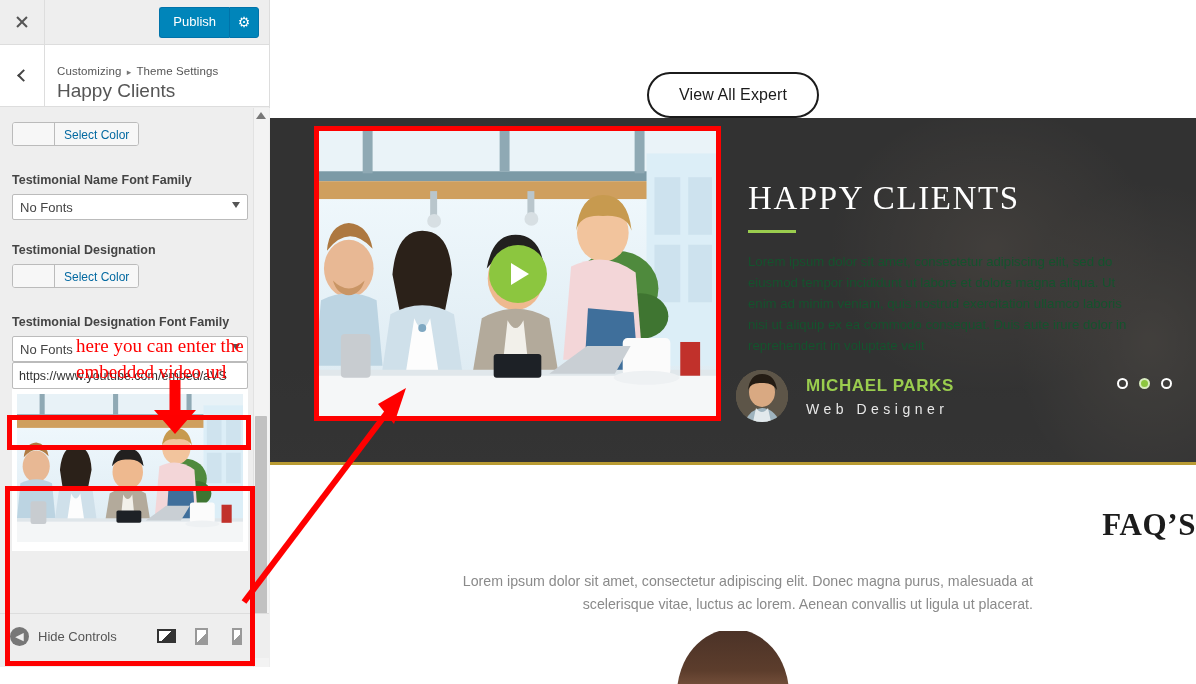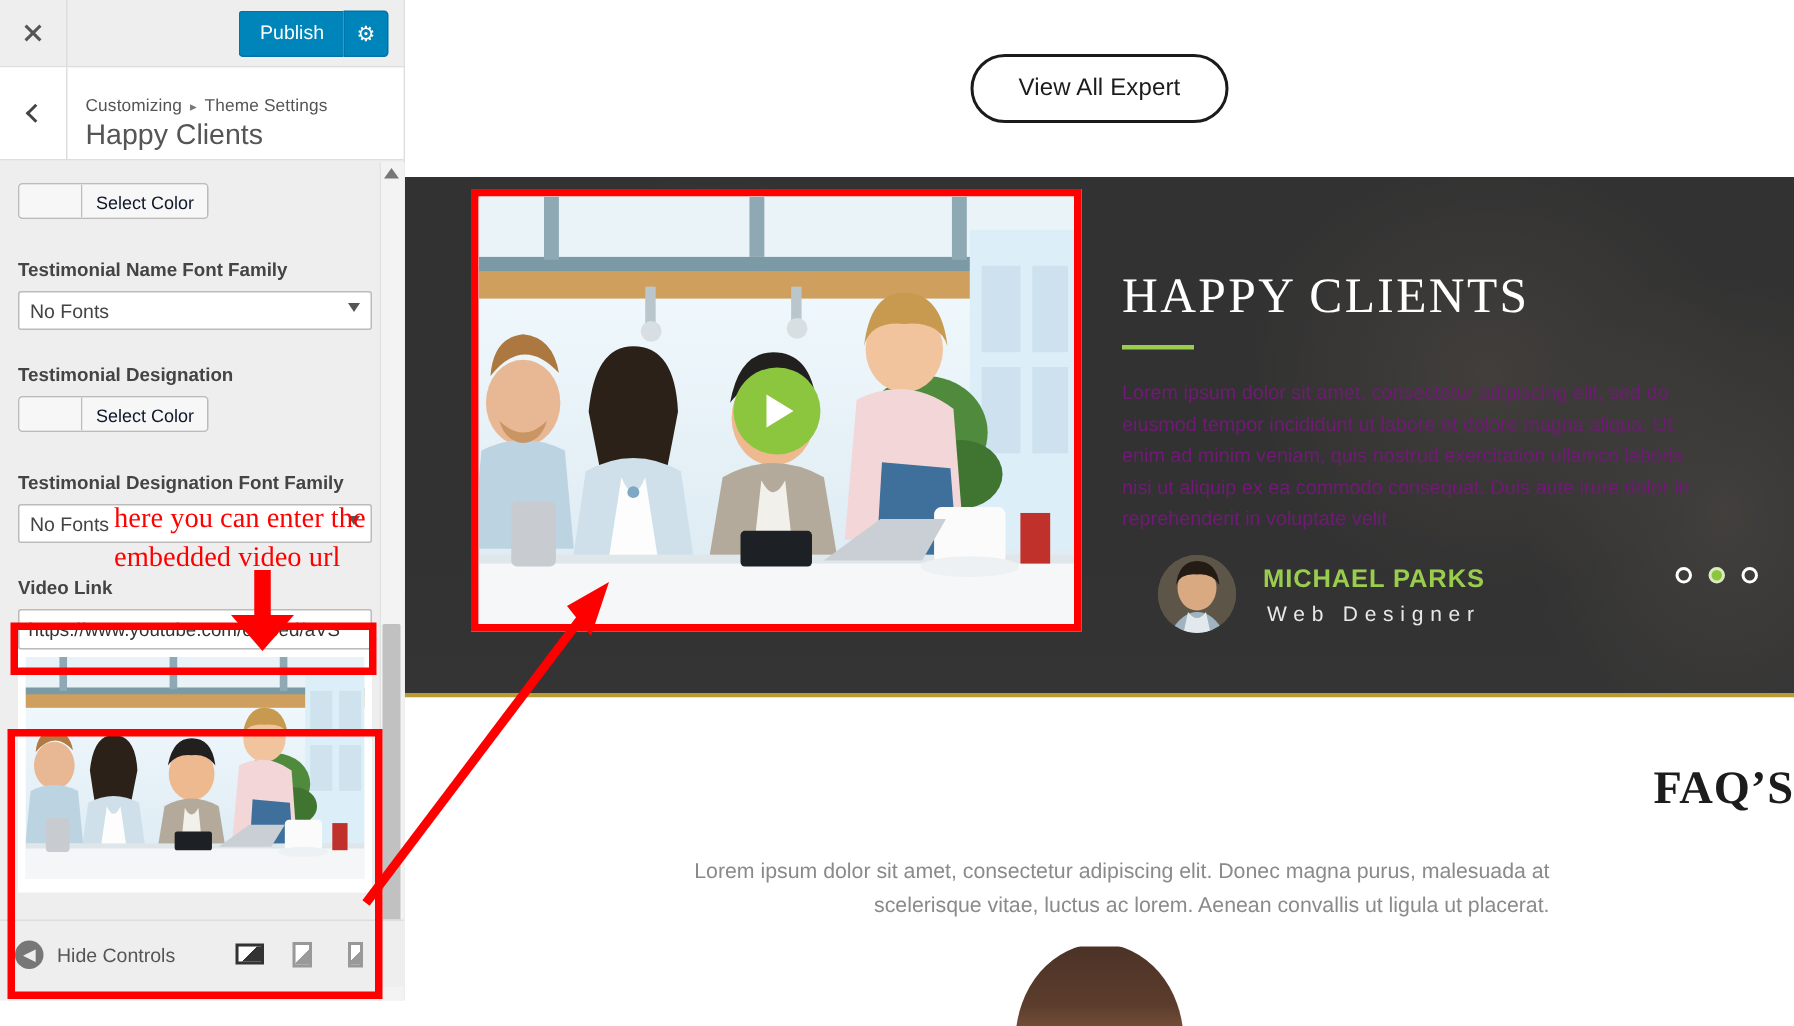--- a/index.html
+++ b/index.html
@@ -88,21 +88,21 @@
     position: absolute; left: 0; top: 108px;
     width: 270px; height: 559px;
     background: #eee;
     overflow: hidden;
   }
   .cust-inner { padding: 14px 12px 0 12px; width: 258px; }
 
   .color-ctl { display: inline-flex; border: 1px solid #bbb; border-radius: 3px; background: #fff;
                height: 24px; overflow: hidden; margin-bottom: 4px; }
   .color-swatch { width: 42px; background: #f7f7f7; border-right: 1px solid #bbb; }
-  .color-label { font-size: 12px; color: #0f172a; padding: 3px 9px 0; line-height: 18px;
+  .color-label { font-size: 12px; color: #0369a1; padding: 3px 9px 0; line-height: 18px;
                  background: #f7f7f7; white-space: nowrap; }
 
   .ctl-label {
     font-size: 12.5px; font-weight: bold; color: #444;
     margin: 22px 0 6px 0; line-height: 16px;
   }
 
   .select-box {
     position: relative;
     width: 236px; height: 26px;
@@ -169,21 +169,21 @@
   .dev-tablet { width: 13px; height: 17px; border: 2px solid #999; background: linear-gradient(135deg,#fff 55%, #999 55%); }
   .dev-mobile { width: 10px; height: 17px; border: 2px solid #999; background: linear-gradient(135deg,#fff 55%, #999 55%); }
 
   
   #preview {
     position: absolute; left: 270px; top: 0;
     width: 926px; height: 684px;
     background: #fff; overflow: hidden;
   }
   .view-all-wrap {
-    height: 118px; display: flex; align-items: center; justify-content: center;
+    height: 118px; display: flex; align-items: flex-end; justify-content: center;
     background: #fff;
   }
   .view-all-btn {
     border: 2px solid #1b1b1b; border-radius: 28px;
     padding: 12px 30px; font-size: 16px; color: #1b1b1b;
     background: transparent; cursor: pointer;
     font-family: "Liberation Sans", sans-serif; letter-spacing: .1px;
   }
 
   
@@ -227,25 +227,25 @@
 
   .happy-text {
     position: absolute; left: 478px; top: 62px; width: 400px;
   }
   .happy-title {
     font-family: "Liberation Serif", serif;
     font-size: 33px; color: #fff; letter-spacing: 1.6px; font-weight: 400;
   }
   .title-rule { width: 48px; height: 3px; background: #9acd4e; margin: 13px 0 18px; }
   .happy-body {
-    font-size: 13.2px; line-height: 21px; color: #701a75; width: 392px;
+    font-size: 13.2px; line-height: 21px; color: #14532d; width: 392px;
   }
   .author-row {
-    position: absolute; left: 502px; top: 252px;
-    display: flex; align-items: center; width: 420px; text-align: center;
+    position: absolute; left: 466px; top: 252px;
+    display: flex; align-items: center; width: 420px;
   }
   .avatar {
     width: 52px; height: 52px; border-radius: 50%; overflow: hidden;
     flex: 0 0 52px; background: #6c6250;
     position: relative;
   }
   .author-meta { margin-left: 18px; }
   .author-name {
     font-size: 17px; font-weight: bold; color: #9acd4e; letter-spacing: .6px;
   }
@@ -341,21 +341,20 @@
           <div class="color-swatch"></div>
           <div class="color-label">Select Color</div>
         </div>
 
         <div class="ctl-label">Testimonial Designation Font Family</div>
         <div class="select-box">
           <span class="sel-text">No Fonts</span>
           <span class="sel-arrow"></span>
         </div>
 
-        <div class="ctl-label">Video Link</div>
         <input class="text-input" type="text" value="https://www.youtube.com/embed/aVS" style="">
 
         <div class="img-ctl-box">
           <svg class="office-img" viewBox="0 0 400 262" preserveAspectRatio="xMidYMid slice">
             <defs>
               <linearGradient id="sw2" x1="0" y1="0" x2="0" y2="1">
                 <stop offset="0" stop-color="#f4fbff"></stop>
                   <stop offset="1" stop-color="#dceaf2"></stop>
               </linearGradient>
             </defs>

